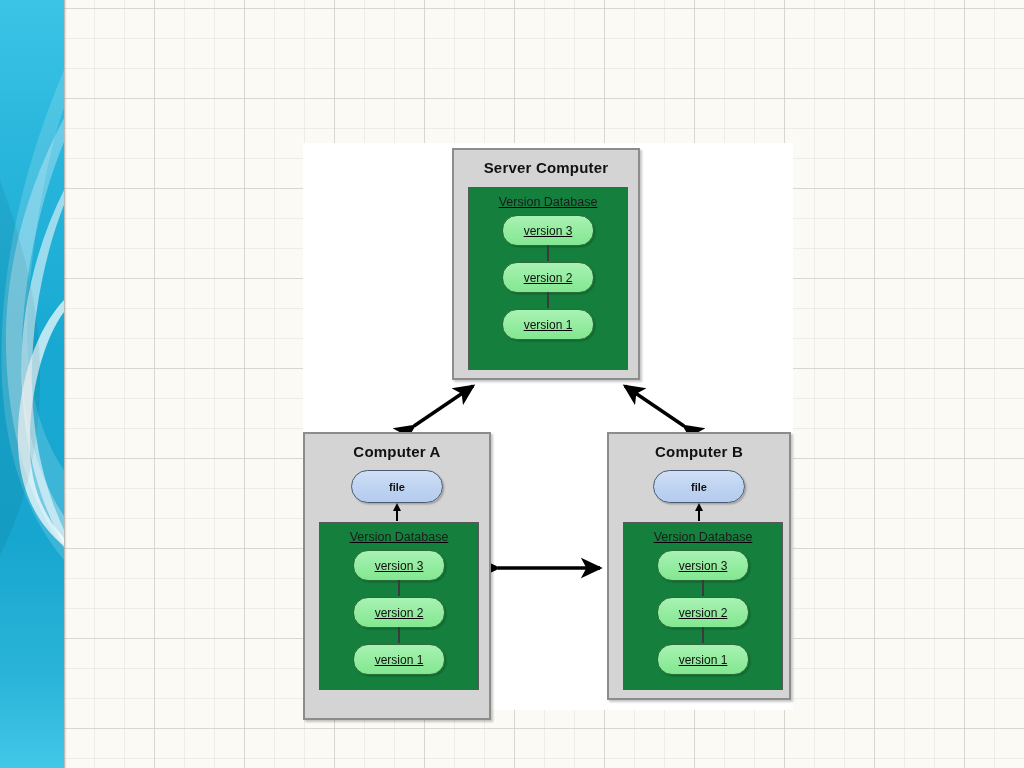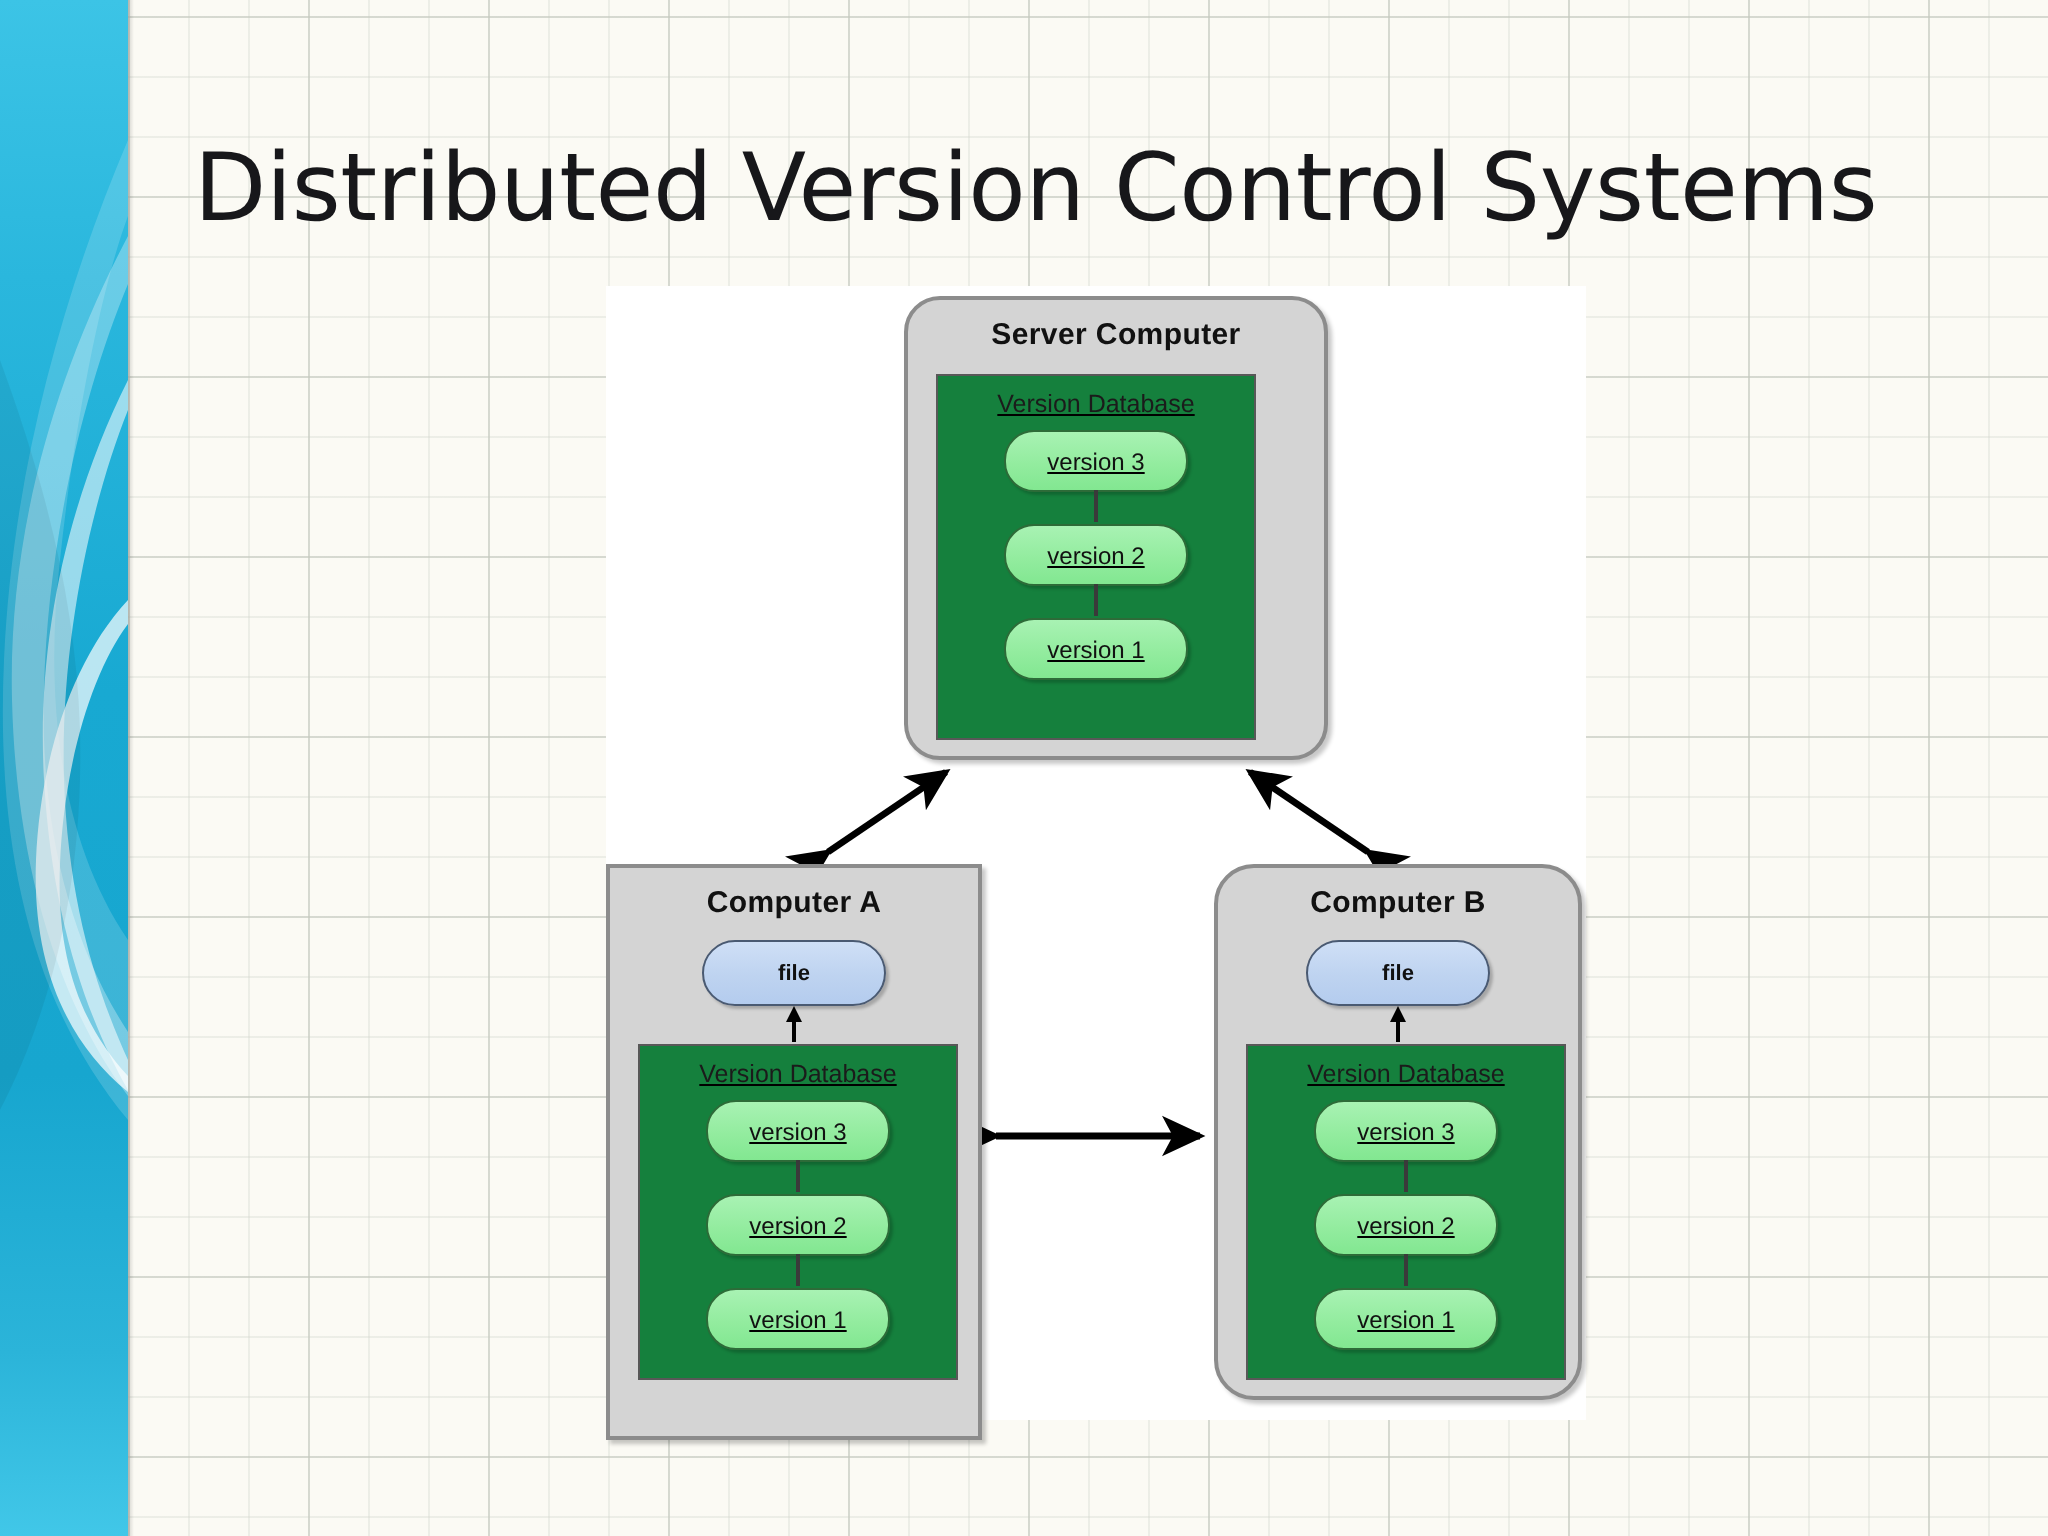--- a/index.html
+++ b/index.html
@@ -95,23 +95,23 @@
   .machine-title {
     text-align: center;
     font-size: 15px;
     font-weight: bold;
     color: #111;
     margin-top: 9px;
     letter-spacing: 0.2px;
     font-family: "Liberation Sans", sans-serif;
   }
 
-  #machine-server { left: 149px; top: 5px;  width: 212px; height: 232px; border-radius: 18px; }
+  #machine-server { left: 149px; top: 5px;  width: 188px; height: 232px; }
   #machine-a      { left: 0px;   top: 289px; width: 188px; height: 288px; }
-  #machine-b      { left: 304px; top: 289px; width: 184px; height: 268px; border-radius: 20px; }
+  #machine-b      { left: 304px; top: 289px; width: 184px; height: 268px; }
 
   
   .file-pill {
     position: absolute;
     left: 50%;
     transform: translateX(-50%);
     top: 36px;
     width: 92px;
     height: 33px;
     background: linear-gradient(to bottom, #cfdff6 0%, #bed3f0 55%, #b4ccee 100%);
@@ -206,21 +206,20 @@
     <svg width="64" height="768" viewBox="0 0 64 768">
       <path d="M64,70 C30,150 6,240 2,330 C-2,420 14,500 64,560 L64,470 C30,420 22,350 30,280 C38,205 52,140 64,108 Z" fill="rgba(255,255,255,0.16)"></path>
       <path d="M64,118 C26,190 4,270 6,350 C8,430 28,500 64,548 L64,516 C34,470 20,410 22,345 C24,265 44,190 64,142 Z" fill="rgba(255,255,255,0.30)"></path>
       <path d="M64,190 C34,250 18,320 22,390 C26,460 44,510 64,545 L64,530 C48,495 34,450 32,390 C30,320 46,250 64,205 Z" fill="rgba(255,255,255,0.55)"></path>
       <path d="M64,300 C36,330 20,380 18,430 C16,480 32,520 64,546 L64,538 C40,512 28,478 30,432 C32,382 46,336 64,312 Z" fill="rgba(255,255,255,0.70)"></path>
       <path d="M0,180 C22,240 38,300 40,365 C42,440 26,505 0,555 L0,180 Z" fill="rgba(0,0,0,0.06)"></path>
     </svg>
   </div>
   <div id="band-edge"></div>
 
-  <div id="page-title">Distributed Version Control Systems</div>
 
   <div id="diagram">
 
     <svg id="arrow-layer" viewBox="0 0 490 567">
       <defs>
         <marker id="ah" markerWidth="7" markerHeight="7" refX="5.6" refY="3.5" orient="auto" markerUnits="strokeWidth">
           <path d="M0,0.5 L6.4,3.5 L0,6.5 L1.6,3.5 Z" fill="#000"></path>
         </marker>
       </defs>
 

